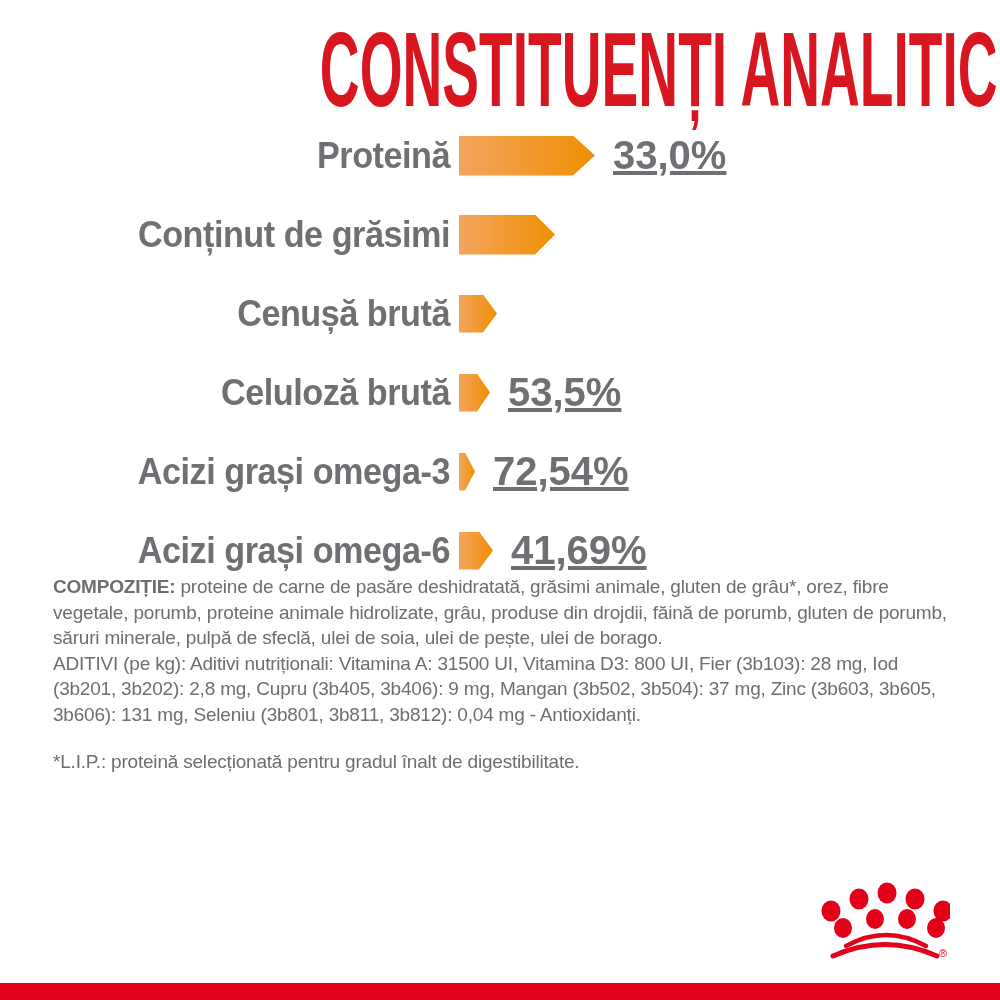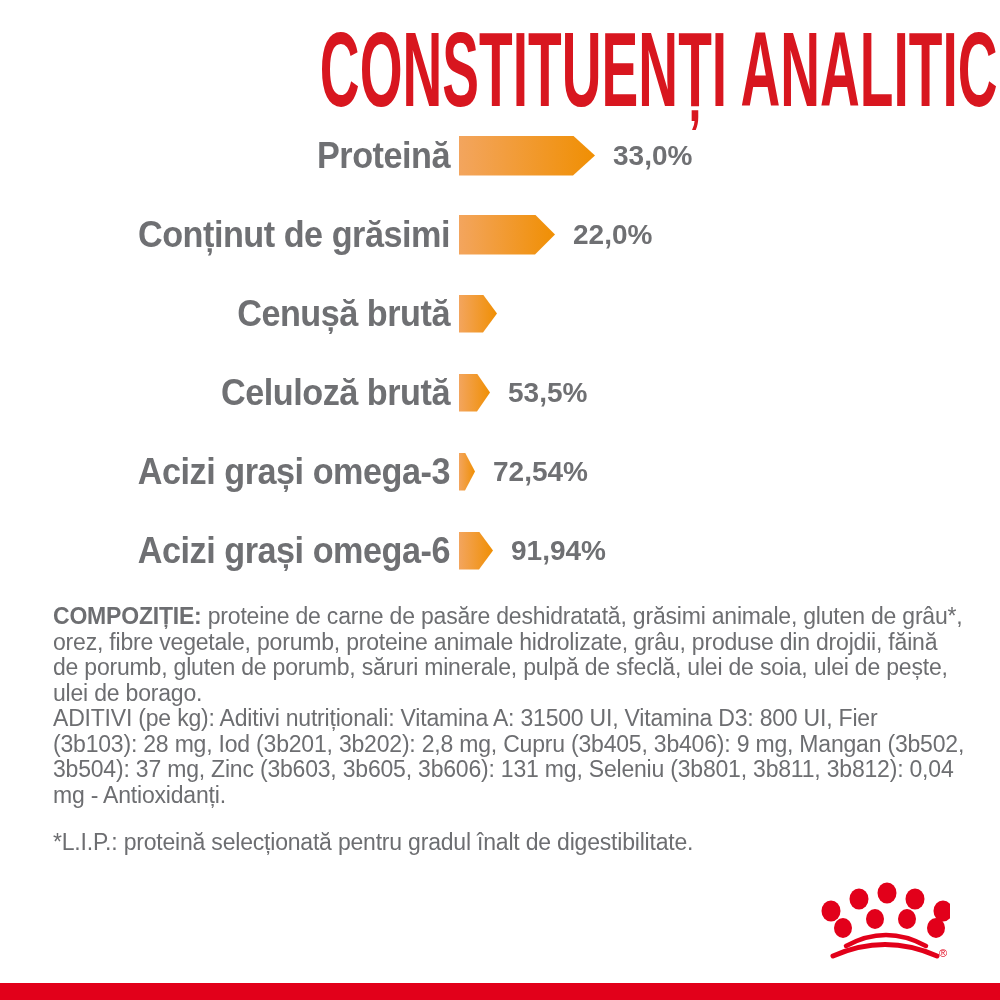--- a/index.html
+++ b/index.html
@@ -17,24 +17,24 @@
   .title-inner{display:inline-block;white-space:nowrap;transform:scaleX(0.52);transform-origin:50% 50%;}
   .chart{position:absolute;top:116px;left:0;width:1000px;}
   .chart-row{height:79px;display:flex;align-items:center;}
   .bar-label{
     width:450px;flex:0 0 450px;text-align:right;
     font-size:36px;font-weight:bold;color:var(--gray-chart);
     letter-spacing:-0.5px;transform:scaleX(0.95);transform-origin:100% 50%;
     white-space:nowrap;
   }
   .bar{margin-left:9px;background:linear-gradient(90deg,var(--orange-light),var(--orange-dark));}
-  .bar-value{margin-left:18px;font-size:28px;font-weight:bold;color:var(--gray-chart);white-space:nowrap;}
+  .bar-value{margin-left:18px;font-size:40px;font-weight:bold;color:var(--gray-chart);white-space:nowrap;text-decoration:underline;}
   .textblock{
-    position:absolute;left:53px;top:604px;width:912px;
-    font-size:23px;line-height:25.5px;color:var(--gray-body);letter-spacing:-0.2px;
+    position:absolute;left:53px;top:574px;width:912px;
+    font-size:19px;line-height:25.5px;color:var(--gray-body);letter-spacing:-0.2px;
   }
   .textblock p{margin:0;}
   .textblock p.lip{margin-top:22px;}
   .b{font-weight:bold;}
   .logo{position:absolute;left:818px;top:878px;width:132px;height:84px;color:var(--red);}
   .footer-bar{position:absolute;left:0;right:0;bottom:0;height:17px;background:var(--red);}
 </style>
 </head>
 <body>
 
@@ -44,40 +44,39 @@
 
   <div class="chart" id="chart">
       <div class="chart-row">
         <div class="bar-label">Proteină</div>
         <div class="bar" style="width: 136px; height: 40px; clip-path: polygon(0px 0px, 114px 0px, 136px 50%, 114px 100%, 0px 100%);"></div>
         <div class="bar-value">33,0%</div>
       </div>
       <div class="chart-row">
         <div class="bar-label">Conținut de grăsimi</div>
         <div class="bar" style="width: 96px; height: 40px; clip-path: polygon(0px 0px, 76px 0px, 96px 50%, 76px 100%, 0px 100%);"></div>
-        <div class="bar-value">22,0%</div>
       </div>
       <div class="chart-row">
         <div class="bar-label">Cenușă brută</div>
         <div class="bar" style="width: 38px; height: 38px; clip-path: polygon(0px 0px, 24px 0px, 38px 50%, 24px 100%, 0px 100%);"></div>
       </div>
       <div class="chart-row">
         <div class="bar-label">Celuloză brută</div>
         <div class="bar" style="width: 31px; height: 38px; clip-path: polygon(0px 0px, 18px 0px, 31px 50%, 18px 100%, 0px 100%);"></div>
         <div class="bar-value">53,5%</div>
       </div>
       <div class="chart-row">
         <div class="bar-label">Acizi grași omega-3</div>
         <div class="bar" style="width: 16px; height: 38px; clip-path: polygon(0px 0px, 6px 0px, 16px 50%, 6px 100%, 0px 100%);"></div>
         <div class="bar-value">72,54%</div>
       </div>
       <div class="chart-row">
         <div class="bar-label">Acizi grași omega-6</div>
         <div class="bar" style="width: 34px; height: 38px; clip-path: polygon(0px 0px, 20px 0px, 34px 50%, 20px 100%, 0px 100%);"></div>
-        <div class="bar-value">91,94%</div>
+        <div class="bar-value">41,69%</div>
       </div>
     </div>
 
   <div class="textblock">
     <p><span class="b">COMPOZIȚIE:</span><span> proteine de carne de pasăre deshidratată, grăsimi animale, gluten de grâu*, orez, fibre vegetale, porumb, proteine animale hidrolizate, grâu, produse din drojdii, făină de porumb, gluten de porumb, săruri minerale, pulpă de sfeclă, ulei de soia, ulei de pește, ulei de borago.</span></p>
     <p><span>ADITIVI (pe kg): Aditivi nutriționali: Vitamina A: 31500 UI, Vitamina D3: 800 UI, Fier (3b103): 28 mg, Iod (3b201, 3b202): 2,8 mg, Cupru (3b405, 3b406): 9 mg, Mangan (3b502, 3b504): 37 mg, Zinc (3b603, 3b605, 3b606): 131 mg, Seleniu (3b801, 3b811, 3b812): 0,04 mg - Antioxidanți.</span></p>
     <p class="lip"><span>*L.I.P.: proteină selecționată pentru gradul înalt de digestibilitate.</span></p>
   </div>
 
   <div class="logo">

